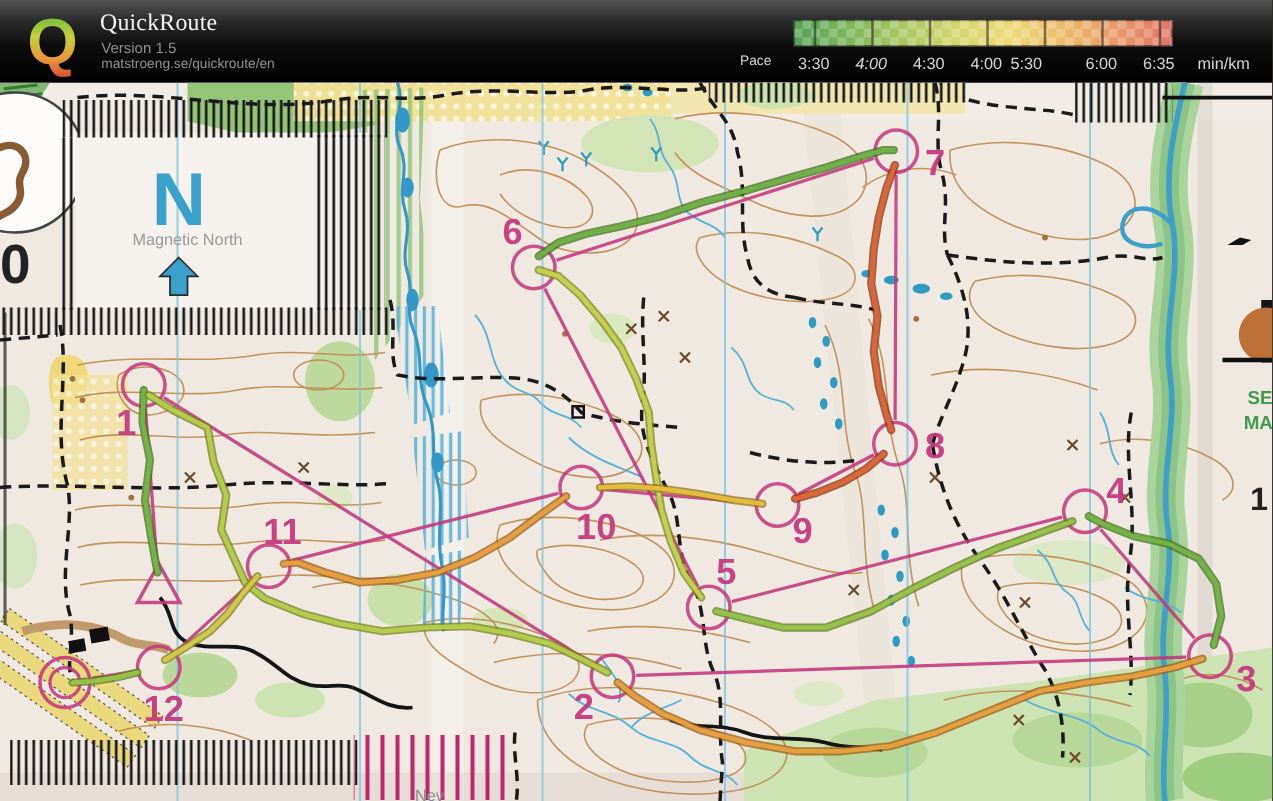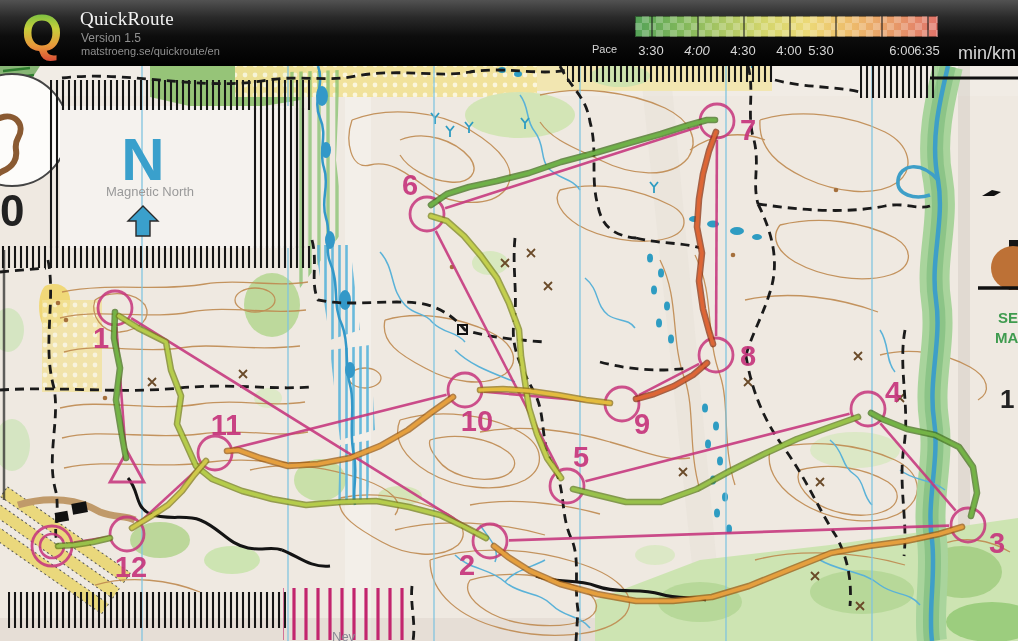--- a/index.html
+++ b/index.html
@@ -14,21 +14,21 @@
   .app-url{position:absolute;left:81px;top:45px;font-size:11px;color:#909090;}
   .legend{position:absolute;left:592px;top:10px;width:420px;height:50px;}
   .legend-bar{position:absolute;left:43px;top:6px;width:303px;height:21px;
               box-shadow:inset 0 0 0 1px rgba(0,0,0,.45);}
   .legend-checker{position:absolute;inset:0;
      background:conic-gradient(rgba(255,255,255,.22) 90deg,transparent 90deg 180deg,rgba(255,255,255,.22) 180deg 270deg,transparent 270deg);
      background-size:14px 14px;}
   .tick{position:absolute;top:6px;width:2px;height:21px;background:rgba(25,25,25,.55);}
   .tick-label{position:absolute;top:33px;font-size:13px;color:#d6d6d6;transform:translateX(-50%);white-space:nowrap;}
   .legend-label{position:absolute;left:0;top:33px;font-size:11px;color:#d6d6d6;}
-  .legend-unit{position:absolute;left:366px;top:33px;font-size:18px;color:#d6d6d6;}
+  .legend-unit{position:absolute;left:366px;top:33px;font-size:13px;color:#d6d6d6;}
   
   .map-wrap{position:absolute;top:66px;left:0;width:1018px;height:575px;}
   svg{display:block;}
   svg text{font-family:"Liberation Sans",sans-serif;}
 </style>
 </head>
 <body>
 
 <div class="screen">
 
@@ -58,21 +58,21 @@
           <div class="tick-label" style="left: 59px;">3:30</div>
           <div class="tick" style="left: 105px;"></div>
           <div class="tick-label" style="left: 105px; font-style: italic;">4:00</div>
           <div class="tick" style="left: 151px;"></div>
           <div class="tick-label" style="left: 151px;">4:30</div>
           <div class="tick" style="left: 197px;"></div>
           <div class="tick-label" style="left: 197px;">4:00</div>
           <div class="tick" style="left: 243px;"></div>
           <div class="tick-label" style="left: 229px;">5:30</div>
           <div class="tick" style="left: 289px;"></div>
-          <div class="tick-label" style="left: 289px; margin-left: 21px;">6:00</div>
+          <div class="tick-label" style="left: 289px;">6:00</div>
           <div class="tick" style="left: 335px;"></div>
           <div class="tick-label" style="left: 335px;">6:35</div>
         </div>
       <div class="legend-unit">min/km</div>
     </div>
   </div>
 
   <div class="map-wrap">
   <svg width="1018" height="575" viewBox="0 66 1018 575">
     <defs>

